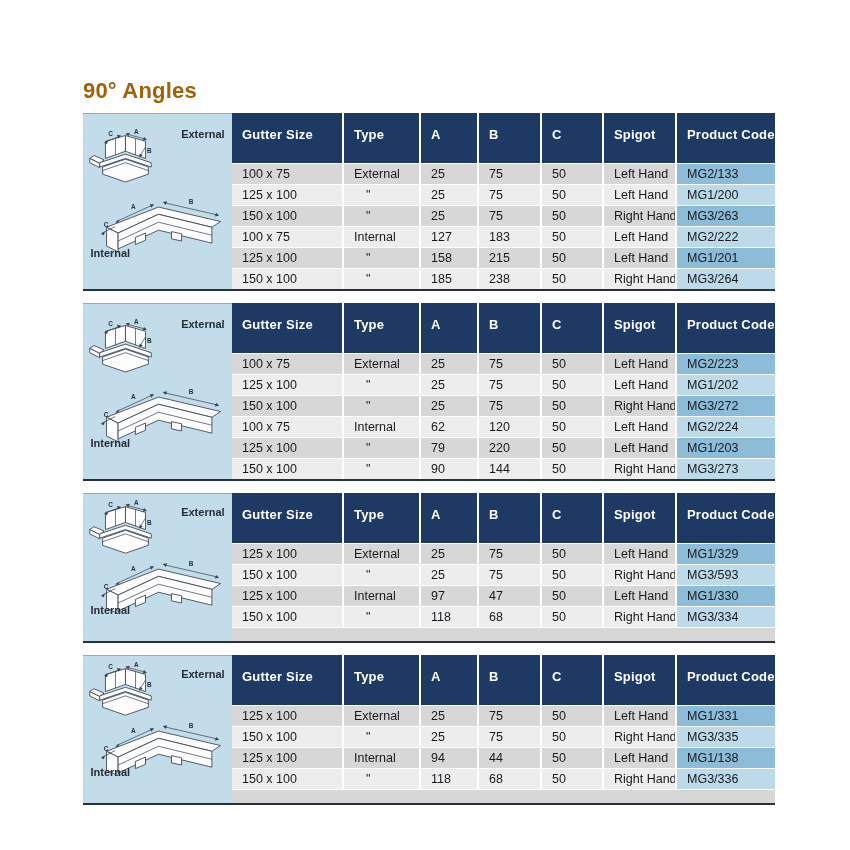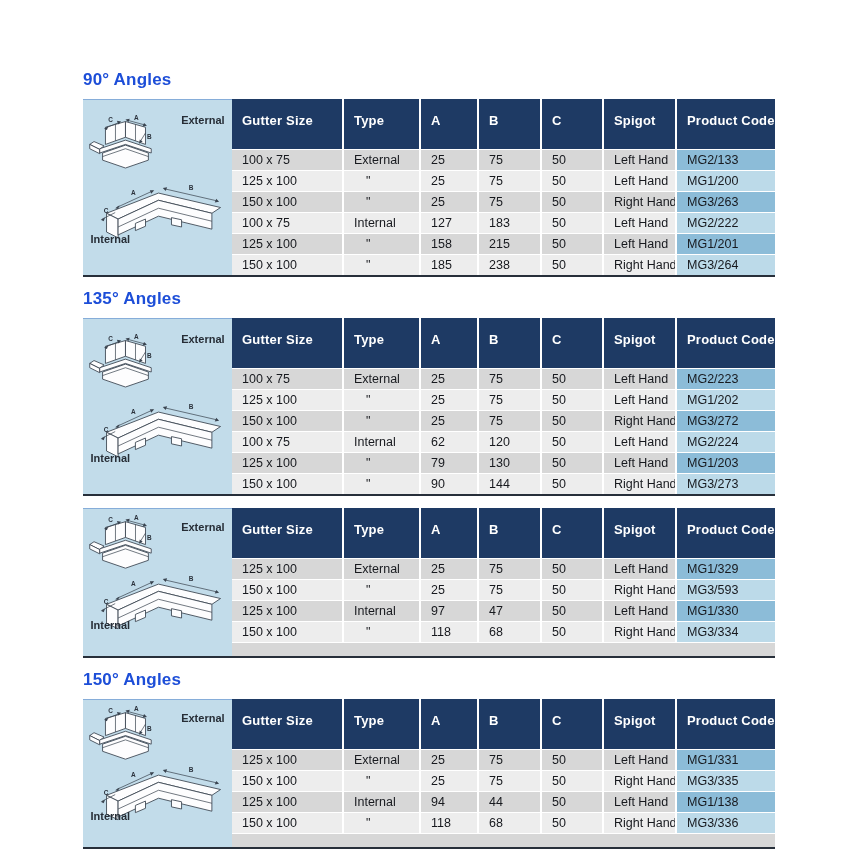--- a/index.html
+++ b/index.html
@@ -9,24 +9,24 @@
     font-family: "Liberation Sans", sans-serif;
     -webkit-font-smoothing: antialiased;
   }
   .page {
     position: absolute;
     left: 83px; top: 66px;
     width: 692px;
   }
   .angle-section { margin-bottom: 12px; }
   .section-title {
-    font-size: 17px;
+    font-size: 22px;
     font-weight: bold;
-    color: #1d4ed8;
-    margin: 4px 0 9px 0;
+    color: #a16207;
+    margin: 12px 0 9px 0;
     letter-spacing: 0.2px;
   }
   .section-body {
     display: flex;
     border-bottom: 2px solid #272f3a;
   }
   .figure {
     width: 149px;
     flex: none;
     position: relative;
@@ -247,21 +247,20 @@
               <td>50</td>
               <td>Right Hand</td>
               <td class="code">MG3/264</td>
             </tr>
           </tbody>
       </table>
     </div>
   </section>
 
   <section class="angle-section">
-    <h2 class="section-title">135° Angles</h2>
     <div class="section-body">
       <div class="figure">
   <svg class="fig-ext" viewBox="0 0 150 104" preserveAspectRatio="xMidYMid meet">
 
     <path class="drawing-stroke" d="M8,40 L14,36 L28,42 L22,47 Z"></path>
     <path class="drawing-stroke" d="M8,40 L22,47 L22,53 L8,46 Z"></path>
 
     <path class="drawing-stroke" d="M30,16 L58,8 L58,30 L30,40 Z"></path>
     <path class="drawing-stroke" d="M58,8 L86,16 L86,40 L58,30 Z"></path>
     <path class="fold" d="M44,12 L44,35"></path>
@@ -372,21 +371,21 @@
               <td>62</td>
               <td>120</td>
               <td>50</td>
               <td>Left Hand</td>
               <td class="code">MG2/224</td>
             </tr>
             <tr>
               <td>125 x 100</td>
               <td class="ditto">"</td>
               <td>79</td>
-              <td>130</td>
+              <td>220</td>
               <td>50</td>
               <td>Left Hand</td>
               <td class="code">MG1/203</td>
             </tr>
             <tr>
               <td>150 x 100</td>
               <td class="ditto">"</td>
               <td>90</td>
               <td>144</td>
               <td>50</td>
@@ -521,21 +520,20 @@
             </tr>
             <tr class="empty-row">
               <td colspan="7"></td>
             </tr>
           </tbody>
       </table>
     </div>
   </section>
 
   <section class="angle-section">
-    <h2 class="section-title">150° Angles</h2>
     <div class="section-body">
       <div class="figure">
   <svg class="fig-ext" viewBox="0 0 150 104" preserveAspectRatio="xMidYMid meet">
 
     <path class="drawing-stroke" d="M8,40 L14,36 L28,42 L22,47 Z"></path>
     <path class="drawing-stroke" d="M8,40 L22,47 L22,53 L8,46 Z"></path>
 
     <path class="drawing-stroke" d="M30,16 L58,8 L58,30 L30,40 Z"></path>
     <path class="drawing-stroke" d="M58,8 L86,16 L86,40 L58,30 Z"></path>
     <path class="fold" d="M44,12 L44,35"></path>

